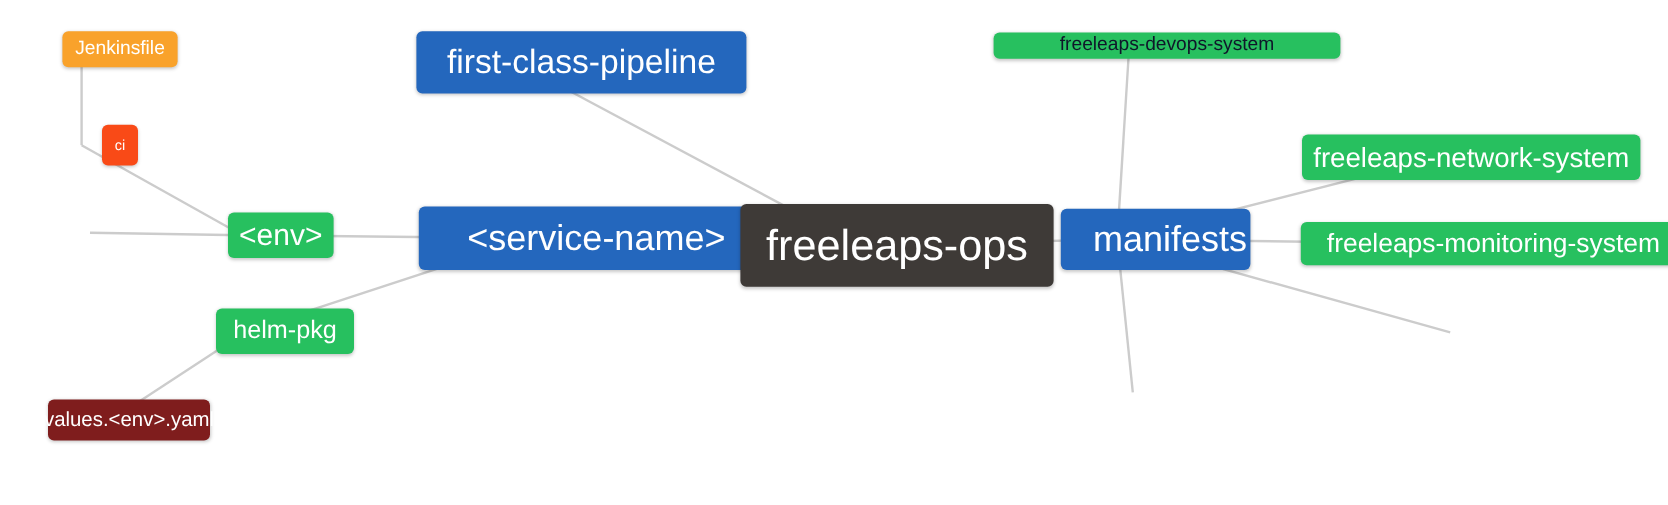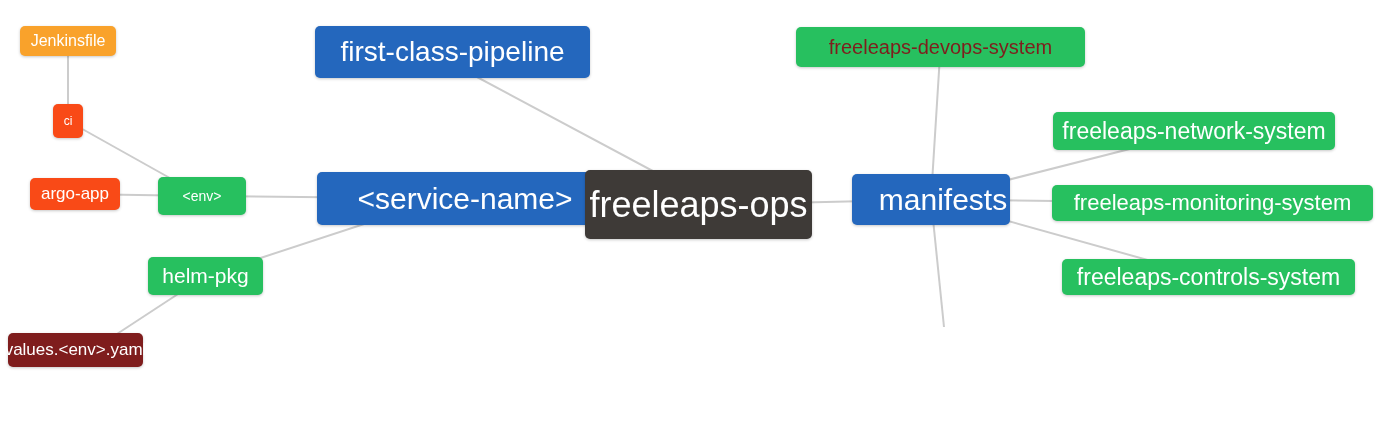--- a/index.html
+++ b/index.html
@@ -20,20 +20,21 @@
     position: absolute;
     display: flex;
     align-items: center;
     justify-content: center;
     color: #ffffff;
     border-radius: 5px;
     box-shadow: 0 1px 3px rgba(0,0,0,0.22);
     white-space: nowrap;
     cursor: default;
     user-select: none;
+    margin-left: 32px;
   }
 </style>
 </head>
 <body>
 
 <div id="canvas">
   <svg id="edges-layer" xmlns="http://www.w3.org/2000/svg" viewBox="0 0 1390 421">
       <line x1="68" y1="41" x2="68" y2="121" stroke="#cccccc" stroke-width="2"></line>
       <line x1="68" y1="121" x2="202" y2="196" stroke="#cccccc" stroke-width="2"></line>
       <line x1="75" y1="194" x2="202" y2="196" stroke="#cccccc" stroke-width="2"></line>
@@ -45,26 +46,24 @@
       <line x1="715.5" y1="204.5" x2="931" y2="199.5" stroke="#cccccc" stroke-width="2"></line>
       <line x1="931" y1="199.5" x2="940.5" y2="47" stroke="#cccccc" stroke-width="2"></line>
       <line x1="931" y1="199.5" x2="1200.5" y2="131" stroke="#cccccc" stroke-width="2"></line>
       <line x1="931" y1="199.5" x2="1212.5" y2="203" stroke="#cccccc" stroke-width="2"></line>
       <line x1="931" y1="199.5" x2="1208.5" y2="277" stroke="#cccccc" stroke-width="2"></line>
       <line x1="931" y1="199.5" x2="944" y2="327" stroke="#cccccc" stroke-width="2"></line>
     </svg>
   <div id="nodes-layer">
       <div class="node" style="left: 20px; top: 26px; width: 96px; height: 30px; font-size: 16px; background: rgb(249, 162, 43); color: rgb(255, 255, 255);">Jenkinsfile</div>
       <div class="node" style="left: 53px; top: 104px; width: 30px; height: 34px; font-size: 12px; background: rgb(249, 74, 23); color: rgb(255, 255, 255);">ci</div>
-      <div class="node" style="left: 30px; top: 178px; width: 90px; height: 32px; font-size: 17px; background: rgb(249, 74, 23); color: rgb(255, 255, 255);">argo-app</div>
-      <div class="node" style="left: 158px; top: 177px; width: 88px; height: 38px; font-size: 14px; background: rgb(39, 192, 95); color: rgb(255, 255, 255);">&lt;env&gt;</div>
+      <div class="node" style="left: 158px; top: 177px; width: 88px; height: 38px; font-size: 25px; background: rgb(39, 192, 95); color: rgb(255, 255, 255);">&lt;env&gt;</div>
       <div class="node" style="left: 148px; top: 257px; width: 115px; height: 38px; font-size: 21px; background: rgb(39, 192, 95); color: rgb(255, 255, 255);">helm-pkg</div>
       <div class="node" style="left: 8px; top: 333px; width: 135px; height: 34px; font-size: 17px; background: #7f1d1d; color: rgb(255, 255, 255);">values.&lt;env&gt;.yaml</div>
       <div class="node" style="left: 315px; top: 26px; width: 275px; height: 52px; font-size: 28px; background: rgb(36, 103, 189); color: rgb(255, 255, 255);">first-class-pipeline</div>
       <div class="node" style="left: 317px; top: 172px; width: 296px; height: 53px; font-size: 30px; background: rgb(36, 103, 189); color: rgb(255, 255, 255);">&lt;service-name&gt;</div>
-      <div class="node" style="left: 585px; top: 170px; width: 227px; height: 69px; font-size: 36px; background: rgb(62, 58, 55); color: rgb(255, 255, 255);">freeleaps-ops</div>
+      <div class="node" style="left: 585px; top: 170px; width: 261px; height: 69px; font-size: 36px; background: rgb(62, 58, 55); color: rgb(255, 255, 255);">freeleaps-ops</div>
       <div class="node" style="left: 852px; top: 174px; width: 158px; height: 51px; font-size: 30px; background: rgb(36, 103, 189); color: rgb(255, 255, 255); padding-left: 24px;">manifests</div>
-      <div class="node" style="left: 796px; top: 27px; width: 289px; height: 40px; font-size: 20px; background: rgb(39, 192, 95); color: #7f1d1d;">freeleaps-devops-system</div>
+      <div class="node" style="left: 796px; top: 27px; width: 289px; height: 22px; font-size: 16px; background: rgb(39, 192, 95); color: #0f172a;">freeleaps-devops-system</div>
       <div class="node" style="left: 1053px; top: 112px; width: 282px; height: 38px; font-size: 23px; background: rgb(39, 192, 95); color: rgb(255, 255, 255);">freeleaps-network-system</div>
       <div class="node" style="left: 1052px; top: 185px; width: 321px; height: 36px; font-size: 22px; background: rgb(39, 192, 95); color: rgb(255, 255, 255);">freeleaps-monitoring-system</div>
-      <div class="node" style="left: 1062px; top: 259px; width: 293px; height: 36px; font-size: 23px; background: rgb(39, 192, 95); color: rgb(255, 255, 255);">freeleaps-controls-system</div>
     </div>
 </div>
 
 </body></html>

